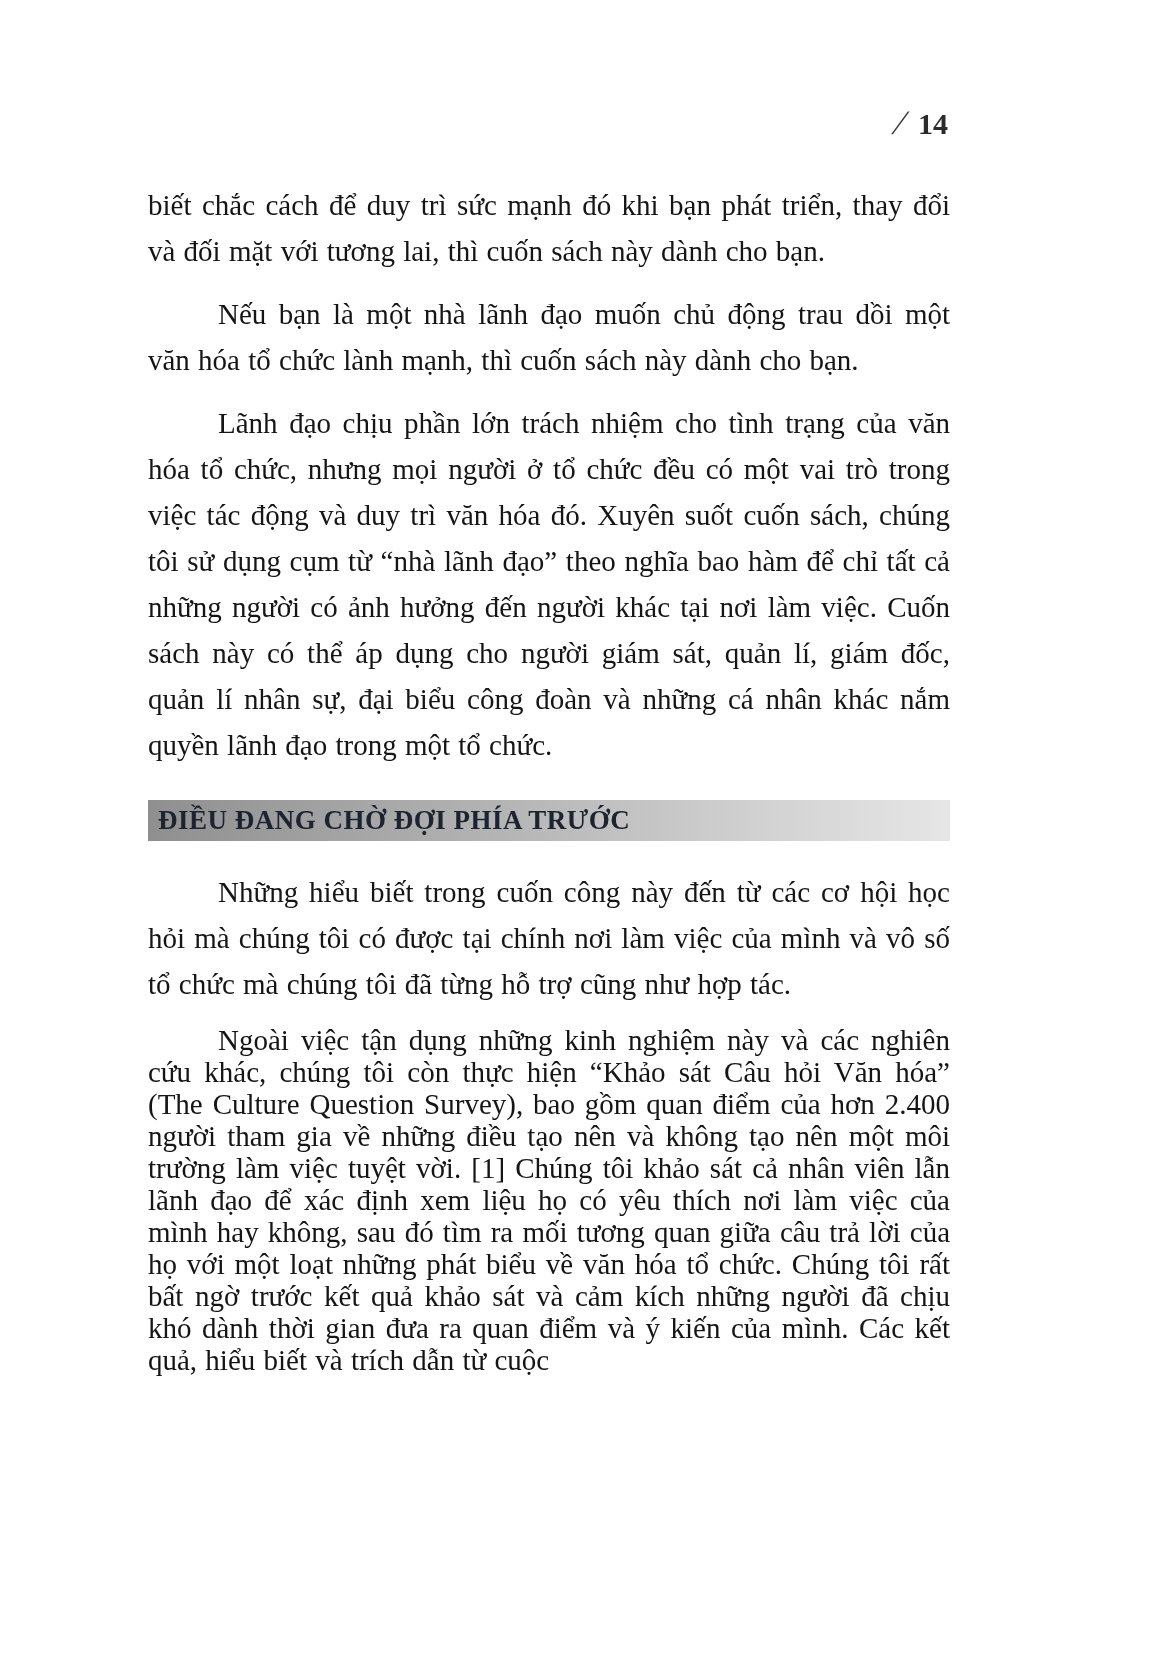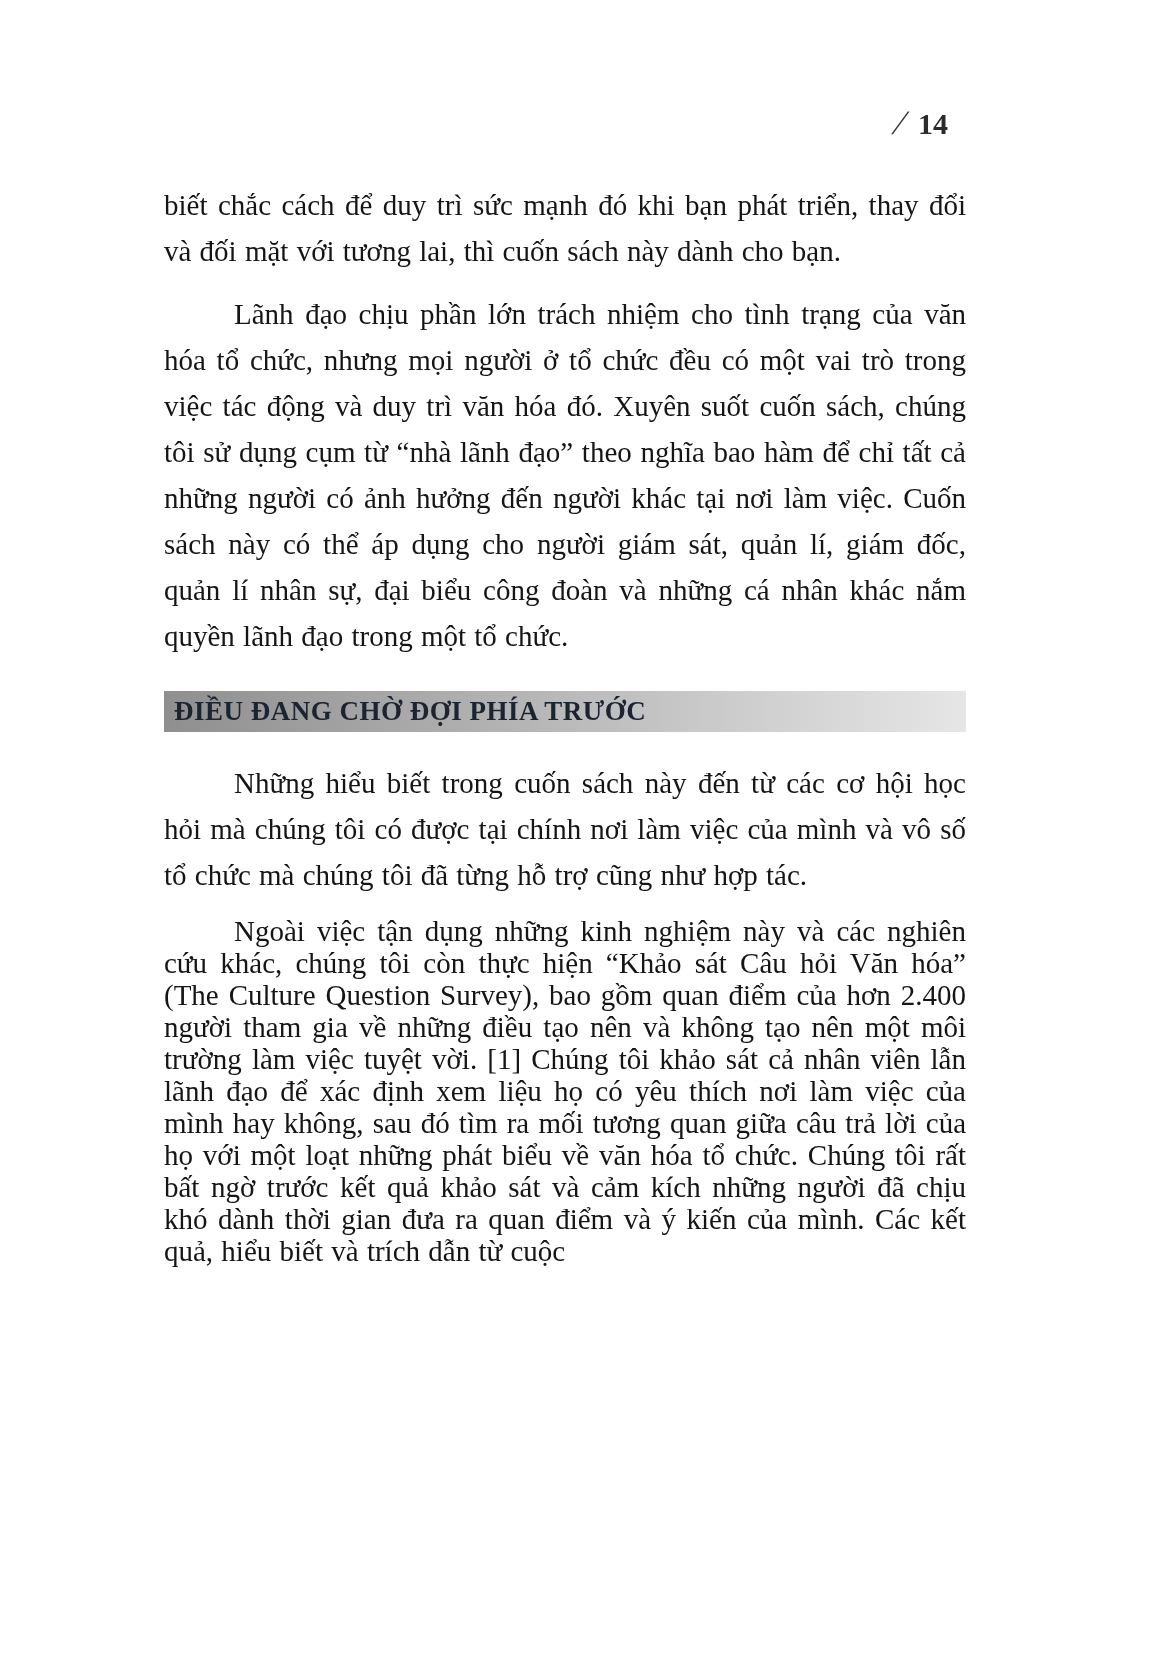--- a/index.html
+++ b/index.html
@@ -29,21 +29,21 @@
     .page-header .slash {
       font-style: italic;
       font-weight: normal;
       font-size: 34px;
       color: #3a3a3a;
       transform: skewX(-12deg);
       display: inline-block;
     }
     .content {
       position: absolute;
-      left: 164px;
+      left: 148px;
       top: 182px;
       width: 802px;
     }
     .para {
       font-size: 29px;
       line-height: 46px;
       text-align: justify;
       color: #151515;
       margin-bottom: 17px;
       word-spacing: 1px;
@@ -76,26 +76,27 @@
 
   <div class="page-header">
     <span class="slash">/</span>
     <span class="num">14</span>
   </div>
 
   <div class="content">
 
     <p class="para">biết chắc cách để duy trì sức mạnh đó khi bạn phát triển, thay đổi và đối mặt với tương lai, thì cuốn sách này dành cho bạn.</p>
 
+    <p class="para indent">Nếu bạn là một nhà lãnh đạo muốn chủ động trau dồi một văn hóa tổ chức lành mạnh, thì cuốn sách này dành cho bạn.</p>
 
     <p class="para indent">Lãnh đạo chịu phần lớn trách nhiệm cho tình trạng của văn hóa tổ chức, nhưng mọi người ở tổ chức đều có một vai trò trong việc tác động và duy trì văn hóa đó. Xuyên suốt cuốn sách, chúng tôi sử dụng cụm từ “nhà lãnh đạo” theo nghĩa bao hàm để chỉ tất cả những người có ảnh hưởng đến người khác tại nơi làm việc. Cuốn sách này có thể áp dụng cho người giám sát, quản lí, giám đốc, quản lí nhân sự, đại biểu công đoàn và những cá nhân khác nắm quyền lãnh đạo trong một tổ chức.</p>
 
     <div class="section-heading-bar">
       <span class="section-heading-text">ĐIỀU ĐANG CHỜ ĐỢI PHÍA TRƯỚC</span>
     </div>
 
-    <p class="para indent">Những hiểu biết trong cuốn sách này đến từ các cơ hội học hỏi mà chúng tôi có được tại chính nơi làm việc của mình và vô số tổ chức mà chúng tôi đã từng hỗ trợ cũng như hợp tác.</p>
+    <p class="para indent">Những hiểu biết trong cuốn công này đến từ các cơ hội học hỏi mà chúng tôi có được tại chính nơi làm việc của mình và vô số tổ chức mà chúng tôi đã từng hỗ trợ cũng như hợp tác.</p>
 
     <p class="para indent loose">Ngoài việc tận dụng những kinh nghiệm này và các nghiên cứu khác, chúng tôi còn thực hiện “Khảo sát Câu hỏi Văn hóa” (The Culture Question Survey), bao gồm quan điểm của hơn 2.400 người tham gia về những điều tạo nên và không tạo nên một môi trường làm việc tuyệt vời. [1] Chúng tôi khảo sát cả nhân viên lẫn lãnh đạo để xác định xem liệu họ có yêu thích nơi làm việc của mình hay không, sau đó tìm ra mối tương quan giữa câu trả lời của họ với một loạt những phát biểu về văn hóa tổ chức. Chúng tôi rất bất ngờ trước kết quả khảo sát và cảm kích những người đã chịu khó dành thời gian đưa ra quan điểm và ý kiến của mình. Các kết quả, hiểu biết và trích dẫn từ cuộc</p>
 
   </div>
 
 </div>
 
 </body></html>

